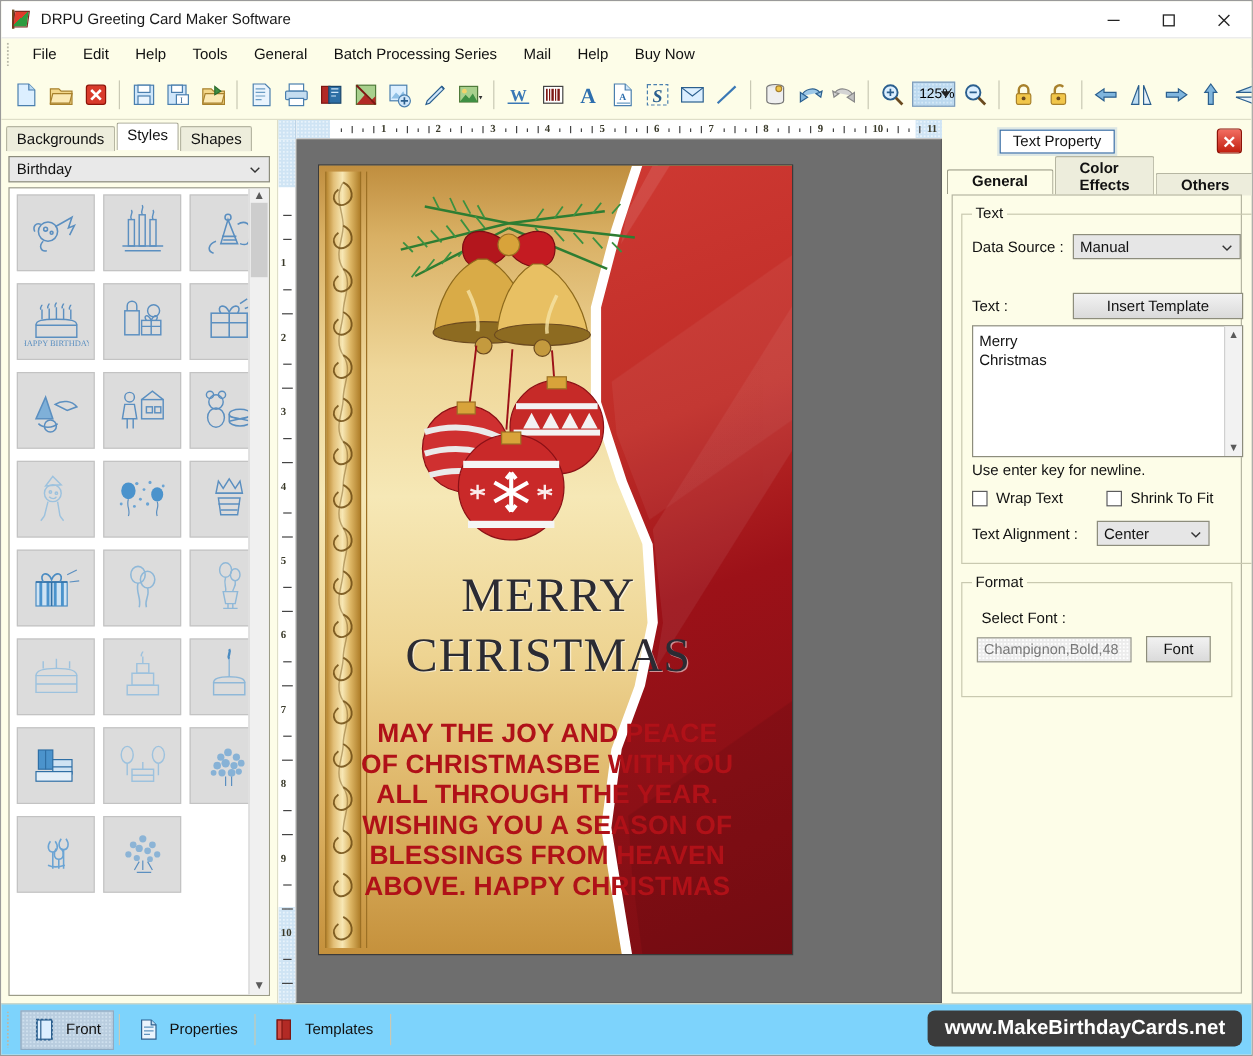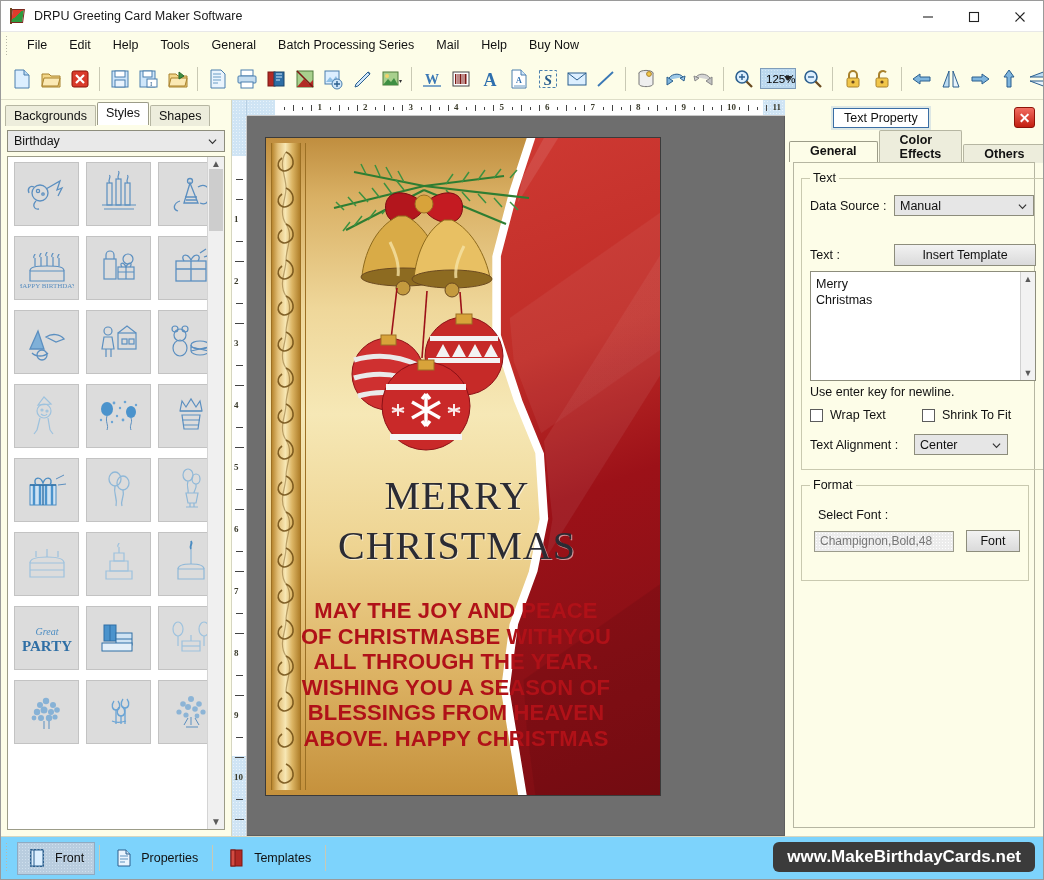--- a/index.html
+++ b/index.html
@@ -279,21 +279,21 @@
     flex:1; padding:4px 5px; font-size:12.5px; color:#111; line-height:16px; white-space:pre-line;
   }
   #textarea-sb {
     width:15px; background:#f2f2f2; border-left:1px solid #d0d0d0;
     display:flex; flex-direction:column; justify-content:space-between; align-items:center; padding:2px 0;
     font-size:9px; color:#5a5a5a;
   }
   .hint { font-size:12.5px; color:#111; margin-top:4px; }
   .chk { width:13px; height:13px; border:1px solid #5c5c5c; background:#fff; margin-right:7px; flex:none; }
   #fontbox {
-    width:140px; height:21px; border:1px solid #9c9c8c;
+    width:129px; height:21px; border:1px solid #9c9c8c;
     background:#ececec;
     background-image: radial-gradient(#ffffff 40%, transparent 41%);
     background-size:3px 3px;
     display:flex; align-items:center; padding-left:5px;
     font-size:12px; color:#777;
   }
 
   
   #statusbar {
     position:absolute; left:0; right:0; bottom:0; height:43px;
@@ -821,26 +821,20 @@
           <svg viewBox="0 0 54 54">
               <g fill="none" stroke="#8fb8d8" stroke-width="1.2">
                 <path d="M14 32h26v10H14z"></path>
                 <path d="M14 32c0-4 6-5 13-5s13 1 13 5"></path>
                 <path d="M27 27V12"></path>
                 <path d="M27 12c-2-3 2-5 0-8" stroke="#4b8cc2" stroke-width="2"></path>
               </g>
             </svg>
         </div>
 
-        <div class="thumb">
-          <svg viewBox="0 0 54 54">
-              <text x="27" y="24" text-anchor="middle" font-size="10" fill="#4b8cc2" font-family="serif" font-style="italic">Great</text>
-              <text x="27" y="40" text-anchor="middle" font-size="15" font-weight="bold" fill="#2f6fa5" font-family="serif">PARTY</text>
-            </svg>
-        </div>
         <div class="thumb">
           <svg viewBox="0 0 54 54">
               <rect x="12" y="14" width="12" height="16" fill="#4b93cc" stroke="#2f6fa5"></rect>
               <rect x="24" y="22" width="16" height="12" fill="#cfe3f3" stroke="#2f6fa5"></rect>
               <rect x="10" y="32" width="30" height="8" fill="#e4eff8" stroke="#2f6fa5"></rect>
               <path d="M18 14v16M24 28h16" stroke="#2f6fa5" fill="none"></path>
             </svg>
         </div>
         <div class="thumb">
           <svg viewBox="0 0 54 54">

